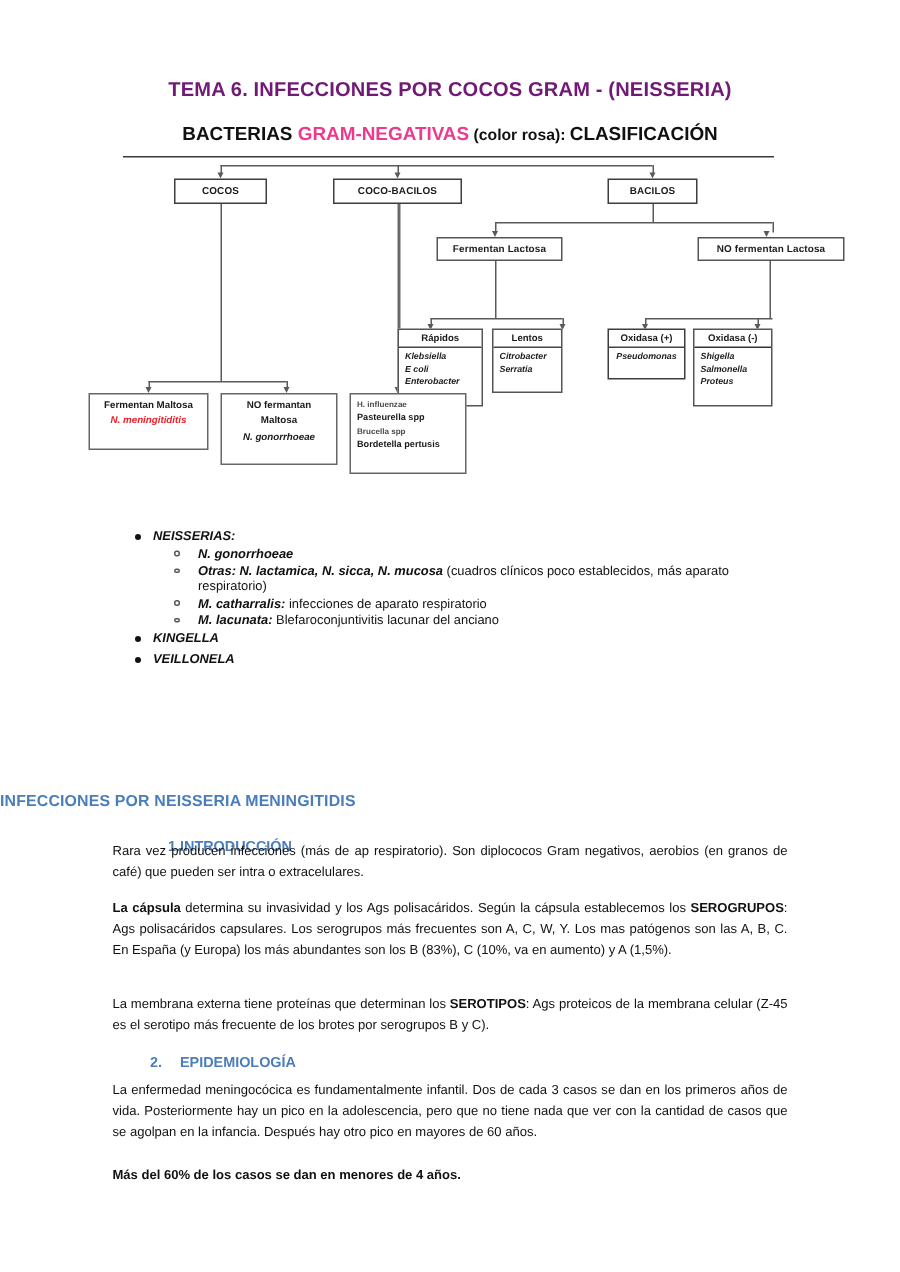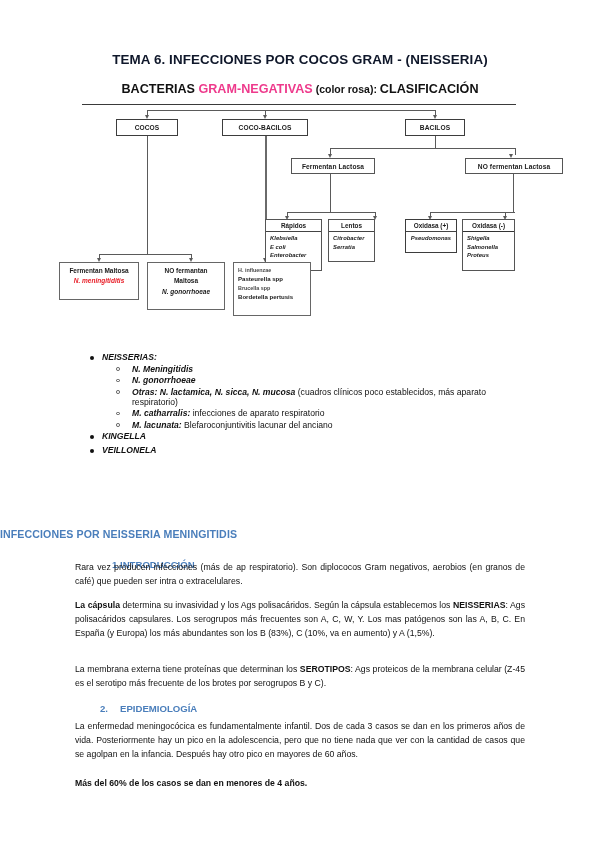--- a/index.html
+++ b/index.html
@@ -13,21 +13,21 @@
   .page{
     position:absolute;inset:0;
     padding:0;
   }
 
   
   .doc-title{
     position:absolute;left:0;top:52px;width:600px;
     text-align:center;
     font-size:13.4px;font-weight:bold;letter-spacing:.1px;
-    color:#0f172a;
+    color:#701a75;
   }
 
   
   .diagram{
     position:absolute;left:85px;top:82px;width:430px;height:265px;
   }
   .diag-title{
     position:absolute;left:0;top:0;width:430px;text-align:center;
     font-size:12.6px;font-weight:bold;color:#111;
   }
@@ -243,23 +243,20 @@
       <div class="faint">Brucella spp</div>
       <div>Bordetella pertusis</div>
     </div>
 
   </div>
 
   <div class="bullets">
 
     <div class="b1">NEISSERIAS:</div>
     <div class="b2">
-      <span class="name">N. Meningitidis</span><span class="rest"></span>
-    </div>
-    <div class="b2">
       <span class="name">N. gonorrhoeae</span><span class="rest"></span>
     </div>
     <div class="b2">
       <span class="name">Otras: N. lactamica, N. sicca, N. mucosa</span><span class="rest"> (cuadros clínicos poco establecidos, más aparato respiratorio)</span>
     </div>
 
     <div class="b2">
       <span class="name">M. catharralis:</span><span class="rest"> infecciones de aparato respiratorio</span>
     </div>
     <div class="b2">
@@ -271,21 +268,21 @@
   </div>
 
   <div class="sec-title" style="top:528px;">INFECCIONES POR NEISSERIA MENINGITIDIS</div>
 
   <div class="num-head" style="left:100px;top:559px;text-align:right;">
     <span class="n">1.</span><span>INTRODUCCIÓN</span>
   </div>
 
   <div class="para" style="top:560px;">Rara vez producen infecciones (más de ap respiratorio). Son diplococos Gram negativos, aerobios (en granos de café) que pueden ser intra o extracelulares.</div>
 
-  <div class="para" style="top:598px;"><b>La cápsula</b><span> determina su invasividad y los Ags polisacáridos. Según la cápsula establecemos los </span><b>NEISSERIAS</b><span>: Ags polisacáridos capsulares. Los serogrupos más frecuentes son A, C, W, Y. Los mas patógenos son las A, B, C. En España (y Europa) los más abundantes son los B (83%), C (10%, va en aumento) y A (1,5%).</span></div>
+  <div class="para" style="top:598px;"><b>La cápsula</b><span> determina su invasividad y los Ags polisacáridos. Según la cápsula establecemos los </span><b>SEROGRUPOS</b><span>: Ags polisacáridos capsulares. Los serogrupos más frecuentes son A, C, W, Y. Los mas patógenos son las A, B, C. En España (y Europa) los más abundantes son los B (83%), C (10%, va en aumento) y A (1,5%).</span></div>
 
   <div class="para" style="top:662px;"><span>La membrana externa tiene proteínas que determinan los </span><b>SEROTIPOS</b><span>: Ags proteicos de la membrana celular (Z-45 es el serotipo más frecuente de los brotes por serogrupos B y C).</span></div>
 
   <div class="num-head" style="left:100px;top:703px;">
     <span class="n">2.</span><span>EPIDEMIOLOGÍA</span>
   </div>
 
   <div class="para" style="top:719px;">La enfermedad meningocócica es fundamentalmente infantil. Dos de cada 3 casos se dan en los primeros años de vida. Posteriormente hay un pico en la adolescencia, pero que no tiene nada  que ver con la cantidad de casos que se agolpan en la infancia. Después hay otro pico en mayores de 60 años.</div>
 
   <div class="para" style="top:776px;font-weight:bold;">Más del 60% de los casos se dan en menores de 4 años.</div>

